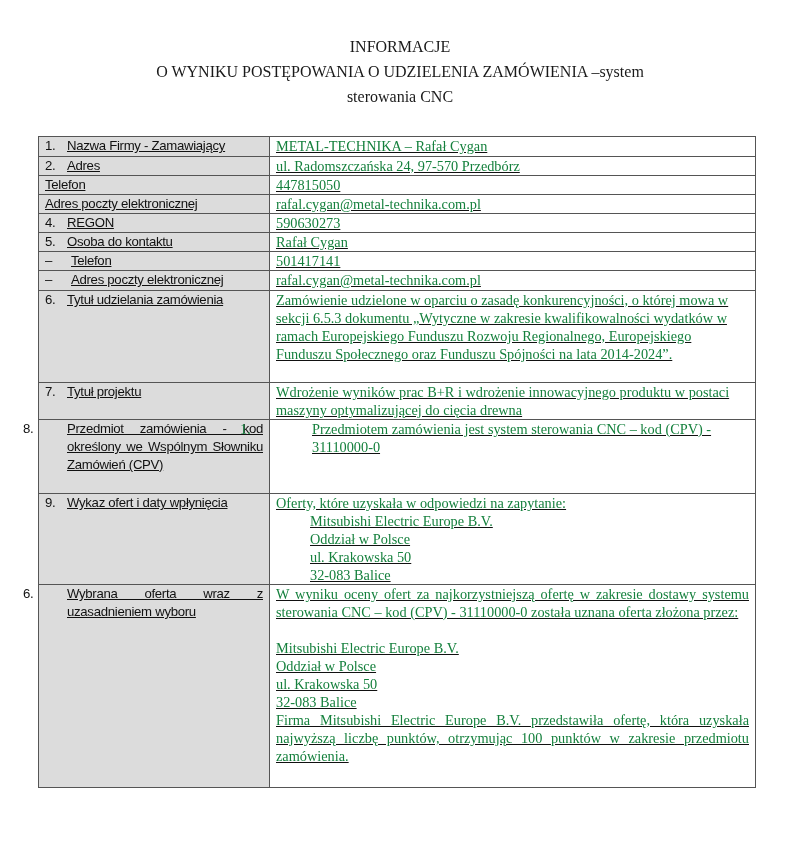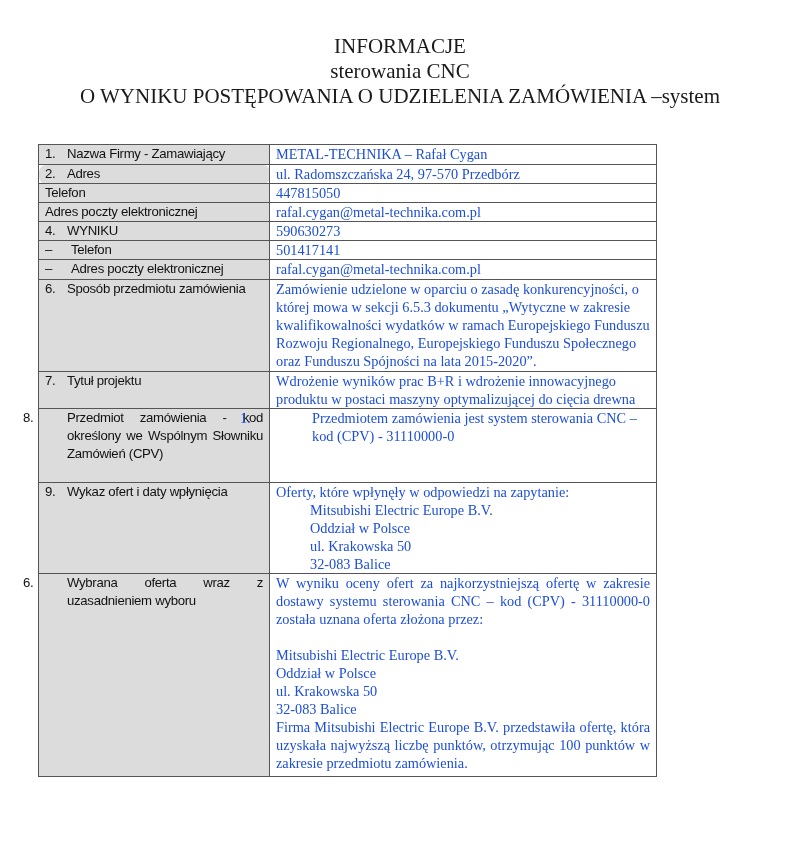--- a/index.html
+++ b/index.html
@@ -1,53 +1,53 @@
 <!DOCTYPE html>
 <html><head>
 <meta charset="utf-8">
 <style>
   html, body { margin: 0; padding: 0; background: #ffffff; }
   body { width: 800px; height: 864px; position: relative; overflow: hidden; color: #111; }
   .title {
     position: absolute; left: 0; top: 34px; width: 800px; text-align: center;
-    font-family: "Liberation Serif", serif; font-size: 21px; line-height: 25px; color: #1a1a1a;
+    font-family: "Liberation Serif", serif; font-size: 16px; line-height: 25px; color: #1a1a1a;
   }
   table.info {
-    position: absolute; left: 38px; top: 144px; width: 619px;
-    border-collapse: collapse; table-layout: fixed;
+    position: absolute; left: 38px; top: 136px; width: 718px;
+    border-collapse: collapse; table-layout: fixed; text-decoration: underline;
   }
   table.info td {
     border: 1px solid #555; vertical-align: top; padding: 0 6px;
   }
   td.lbl {
     width: 218px; background: #dcdcdc;
     font-family: "Liberation Sans", sans-serif; font-size: 13.2px; line-height: 18px;
     letter-spacing: -0.3px; color: #111;
   }
   td.val {
-    font-family: "Liberation Serif", serif; font-size: 14.3px; line-height: 18px; color: #1d4ed8; margin-top: 16px;
+    font-family: "Liberation Serif", serif; font-size: 14.3px; line-height: 18px; color: #15803d; margin-top: 16px;
   }
   .num { display: inline-block; width: 22px; }
-  .lbl-big { font-size: 15px; border-radius: 7px; }
+  .lbl-big { font-size: 15px; }
   .indent { padding-left: 58px; }
   .dash-indent { padding-left: 26px; margin-top: 28px; }
   .dash { display: inline-block; width: 26px; }
   .just { text-align: justify; }
   .hang { display: block; padding-left: 22px; text-indent: -22px; }
   .pad-left-offer { padding-left: 34px; }
   .cpv-num { display: inline-block; width: 36px; }
   .cpv { display: block; padding-left: 36px; text-indent: -36px; }
 </style>
 </head>
 <body>
 
 <div class="title">
   <div>INFORMACJE</div>
+  <div>O WYNIKU POSTĘPOWANIA O UDZIELENIA ZAMÓWIENIA –system</div>
   <div>sterowania CNC</div>
-  <div>O WYNIKU POSTĘPOWANIA O UDZIELENIA ZAMÓWIENIA –system</div>
 </div>
 
 <table class="info">
   <tbody>
       <tr style="height:20px">
     <td class="lbl">
       <span class="num">1.</span><span>Nazwa Firmy - Zamawiający</span>
     </td>
     <td class="val">METAL-TECHNIKA – Rafał Cygan</td>
   </tr>
@@ -64,62 +64,68 @@
     <td class="val">447815050</td>
   </tr>
   <tr style="height:19px">
     <td class="lbl indent">
       <span>Adres poczty elektronicznej</span>
     </td>
     <td class="val">rafal.cygan@metal-technika.com.pl</td>
   </tr>
   <tr style="height:19px">
     <td class="lbl">
-      <span class="num">4.</span><span>WYNIKU</span>
+      <span class="num">4.</span><span>REGON</span>
     </td>
     <td class="val">590630273</td>
+  </tr>
+  <tr style="height:19px">
+    <td class="lbl">
+      <span class="num">5.</span><span>Osoba do kontaktu</span>
+    </td>
+    <td class="val">Rafał Cygan</td>
   </tr>
   <tr style="height:19px">
     <td class="lbl dash-indent">
       <span class="dash">–</span><span>Telefon</span>
     </td>
     <td class="val">501417141</td>
   </tr>
   <tr style="height:20px">
     <td class="lbl dash-indent">
       <span class="dash">–</span><span>Adres poczty elektronicznej</span>
     </td>
     <td class="val">rafal.cygan@metal-technika.com.pl</td>
   </tr>
   <tr style="height:92px">
     <td class="lbl">
-      <span class="num">6.</span><span>Sposób przedmiotu zamówienia</span>
+      <span class="num">6.</span><span>Tytuł udzielania zamówienia</span>
     </td>
-    <td class="val">Zamówienie udzielone w oparciu o zasadę konkurencyjności, o której mowa w sekcji 6.5.3 dokumentu „Wytyczne w zakresie kwalifikowalności wydatków w ramach Europejskiego Funduszu Rozwoju Regionalnego, Europejskiego Funduszu Społecznego oraz Funduszu Spójności na lata 2015-2020”.</td>
+    <td class="val">Zamówienie udzielone w oparciu o zasadę konkurencyjności, o której mowa w sekcji 6.5.3 dokumentu „Wytyczne w zakresie kwalifikowalności wydatków w ramach Europejskiego Funduszu Rozwoju Regionalnego, Europejskiego Funduszu Społecznego oraz Funduszu Spójności na lata 2014-2024”.</td>
   </tr>
   <tr style="height:36px">
     <td class="lbl">
       <span class="num">7.</span><span>Tytuł projektu</span>
     </td>
     <td class="val">Wdrożenie wyników prac B+R i wdrożenie innowacyjnego produktu w postaci maszyny optymalizującej do cięcia drewna</td>
   </tr>
   <tr style="height:74px">
     <td class="lbl just">
       <span class="hang"><span class="num">8.</span><span>Przedmiot zamówienia - kod określony we Wspólnym Słowniku Zamówień (CPV)</span></span>
     </td>
     <td class="val">
       <span class="cpv"><span class="cpv-num">1.</span><span>Przedmiotem zamówienia jest system sterowania CNC – kod (CPV) - 31110000-0</span></span>
     </td>
   </tr>
   <tr style="height:91px">
     <td class="lbl">
       <span class="num">9.</span><span>Wykaz ofert i daty wpłynięcia</span>
     </td>
     <td class="val">
-      <div>Oferty, które wpłynęły w odpowiedzi na zapytanie:</div>
+      <div>Oferty, które uzyskała w odpowiedzi na zapytanie:</div>
       <div class="pad-left-offer">Mitsubishi Electric Europe B.V.</div>
       <div class="pad-left-offer">Oddział w Polsce</div>
       <div class="pad-left-offer">ul. Krakowska 50</div>
       <div class="pad-left-offer">32-083 Balice</div>
     </td>
   </tr>
   <tr style="height:203px">
     <td class="lbl just">
       <span class="hang"><span class="num">6.</span><span>Wybrana oferta wraz z uzasadnieniem wyboru</span></span>
     </td>

